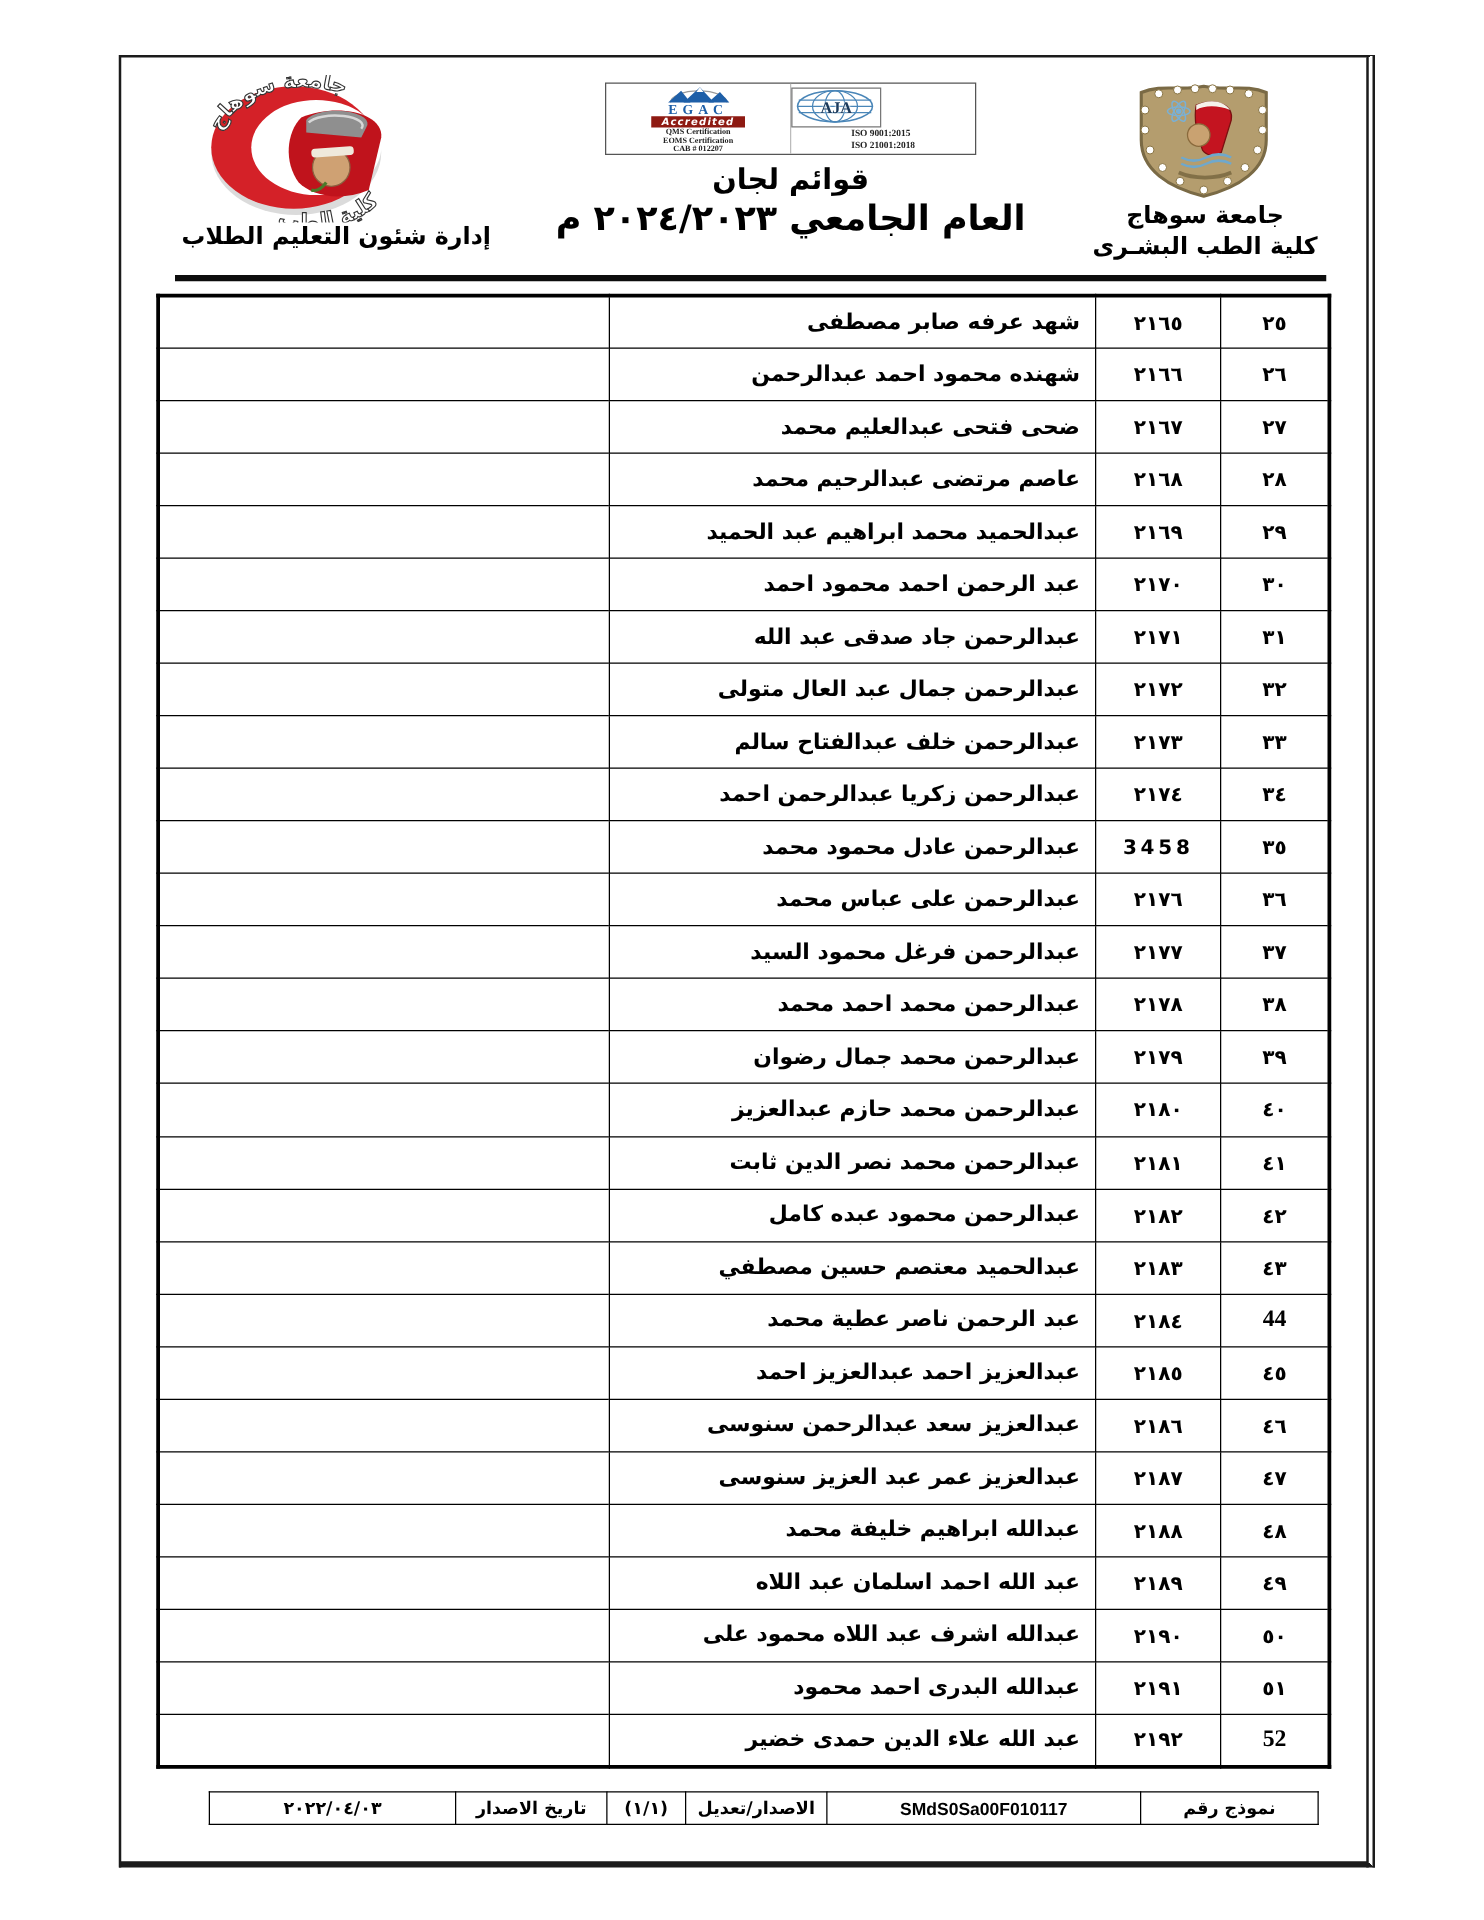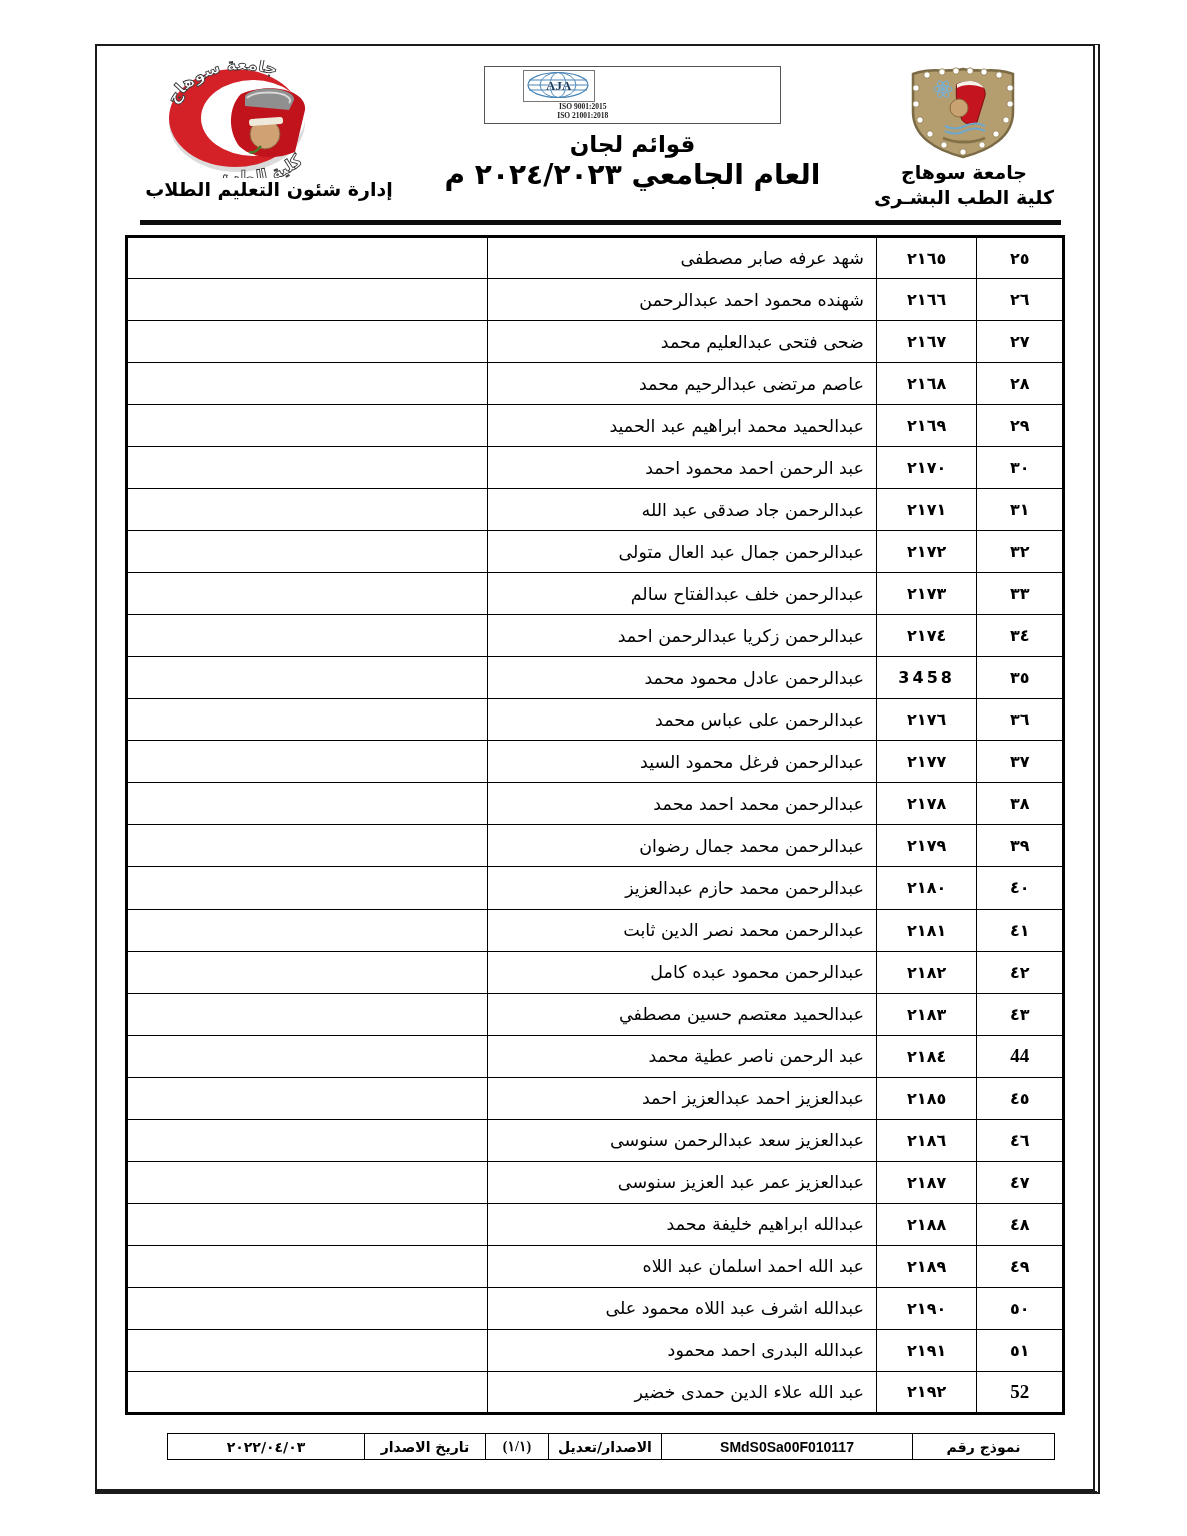--- a/index.html
+++ b/index.html
@@ -8,21 +8,21 @@
          border-top:2px solid #1b1b1b;border-left:2px solid #1b1b1b;
          border-right:7px double #1b1b1b;border-bottom:5px solid #1b1b1b;}
   
   .hdr-left-logo{position:absolute;left:52px;top:14px;width:190px;height:118px;}
   .dept{position:absolute;left:22px;top:132px;width:300px;text-align:center;
         font-size:19px;font-weight:bold;direction:rtl;}
   .center-col{position:absolute;left:338px;top:20px;width:395px;text-align:center;}
   .accred-box{width:295px;height:56px;margin:0 auto;border:1px solid #555;background:#fff;
               display:flex;flex-direction:row;}
   .egac-half{width:50%;height:100%;display:flex;flex-direction:column;align-items:center;justify-content:flex-start;border-right:1px solid #bbb;}
-  .aja-half{width:50%;height:100%;display:flex;flex-direction:column;align-items:center;justify-content:center;}
+  .aja-half{width:50%;height:100%;display:flex;flex-direction:column;align-items:flex-start;justify-content:center;}
   .egac-name{font-family:"Liberation Serif",serif;color:#1e5fa8;font-weight:bold;font-size:11px;letter-spacing:4px;line-height:10px;}
   .egac-bar{background:#8e1a12;color:#fff;font-size:8px;font-weight:bold;font-style:italic;
             line-height:9px;padding:0 8px;letter-spacing:1px;}
   .egac-line{font-size:6.5px;line-height:7px;font-weight:bold;color:#222;font-family:"Liberation Serif",serif;}
   .aja-box{border:1px solid #777;width:70px;height:30px;position:relative;display:flex;align-items:center;justify-content:center;}
   .iso-line{font-size:7.5px;line-height:9px;font-weight:bold;color:#222;font-family:"Liberation Serif",serif;padding-left:48px;}
   .title1,.title2{font-size:23px;font-weight:bold;direction:rtl;line-height:30px;}
   .title1{margin-top:5px;text-align:center;}
   .title3{font-size:28px;font-weight:bold;direction:rtl;line-height:32px;}
   .hdr-right-logo{position:absolute;left:808px;top:18px;width:116px;height:96px;}
@@ -31,31 +31,31 @@
   .hdr-rule{position:absolute;left:43px;top:174px;width:921px;height:5px;background:#0d0d0d;}
   
   .roster{position:absolute;left:28px;top:189px;width:940px;height:1180px;
           border-collapse:collapse;table-layout:fixed;direction:rtl;}
   .roster td{border:1px solid #000;padding:0;vertical-align:middle;overflow:hidden;}
   .roster{border:3px solid #000;}
   .roster tr{height:42px;}
   .col-serial{width:9.26%;text-align:center;font-weight:bold;font-size:16px;letter-spacing:3px;}
   .col-id{width:10.85%;text-align:center;font-weight:bold;font-size:16px;letter-spacing:3px;}
   .col-name{width:40.63%;text-align:right;padding-right:12px !important;padding-left:4px !important;
-            font-weight:normal;font-size:17.5px;white-space:nowrap;margin-top:28px;}
+            font-weight:bold;font-size:17.5px;white-space:nowrap;margin-top:28px;}
   .col-notes{width:39.26%;}
   .western{font-family:"Liberation Serif",serif;letter-spacing:0;font-size:19px;}
   
   .doc-footer{position:absolute;left:70px;top:1387px;width:881px;height:27px;
               border-collapse:collapse;table-layout:fixed;direction:rtl;}
   .doc-footer td{border:1.5px solid #000;text-align:center;vertical-align:middle;
                  font-weight:bold;font-size:14px;padding:0;white-space:nowrap;}
   .fc-latin{font-family:Liberation Sans, sans-serif;direction:ltr;font-size:15px;}
   .fc-digits{letter-spacing:2px;}
-  .fc0{width:141px;} .fc1{width:250px;} .fc2{width:112px;} .fc3{width:62px;font-family:Liberation Serif, serif;} .fc4{width:120px;} .fc5{width:196px;}
+  .fc0{width:141px;} .fc1{width:250px;} .fc2{width:112px;} .fc3{width:62px;} .fc4{width:120px;} .fc5{width:196px;}
 </style>
 </head>
 <body>
 
 <div class="frame">
 
   <div class="hdr-left-logo">
     <svg viewBox="0 0 190 118" width="190" height="118">
       <ellipse cx="88" cy="62" rx="68" ry="50" fill="#bdbdbd" opacity="0.55"></ellipse>
       <ellipse cx="86" cy="58" rx="66" ry="49" fill="#d42128"></ellipse>
@@ -73,20 +73,34 @@
       <path d="M48,106 A70,54 0 0 0 168,78" id="arcBotL" fill="none"></path>
       <text font-size="17" font-weight="bold" fill="#ffffff" stroke="#333" stroke-width="0.9" direction="rtl">
         <textPath href="#arcBotL" startOffset="50%" text-anchor="middle">كلية الطب</textPath>
       </text>
     </svg>
   </div>
   <div class="dept">إدارة شئون التعليم الطلاب</div>
 
   <div class="center-col">
     <div class="accred-box">
+      <div class="egac-half">
+        <svg width="56" height="17" viewBox="0 0 56 17">
+          <path d="M4,16 A24,10 0 0 1 52,16" fill="none" stroke="#9a9a9a" stroke-width="1"></path>
+          <path d="M2,16 L13,6 L21,16 Z" fill="#1e5fa8"></path>
+          <path d="M15,16 L29,3 L41,16 Z" fill="#1e5fa8"></path>
+          <path d="M36,16 L46,7 L54,16 Z" fill="#1e5fa8"></path>
+          <path d="M26,7 L29,3 L32,7 Z" fill="#ffffff"></path>
+        </svg>
+        <div class="egac-name">EGAC</div>
+        <div class="egac-bar">Accredited</div>
+        <div class="egac-line">QMS Certification</div>
+        <div class="egac-line">EOMS Certification</div>
+        <div class="egac-line">CAB # 012207</div>
+      </div>
       <div class="aja-half">
         <div class="aja-box">
           <svg width="66" height="28" viewBox="0 0 66 28" style="position:absolute;left:1px;top:0;">
             <ellipse cx="33" cy="14" rx="30" ry="12.5" fill="#ffffff" stroke="#4a86b8" stroke-width="1.2"></ellipse>
             <ellipse cx="33" cy="14" rx="18" ry="12.5" fill="none" stroke="#4a86b8" stroke-width="1"></ellipse>
             <ellipse cx="33" cy="14" rx="8" ry="12.5" fill="none" stroke="#4a86b8" stroke-width="1"></ellipse>
             <line x1="4" y1="9" x2="62" y2="9" stroke="#4a86b8" stroke-width="1"></line>
             <line x1="3" y1="14" x2="63" y2="14" stroke="#4a86b8" stroke-width="1"></line>
             <line x1="4" y1="19" x2="62" y2="19" stroke="#4a86b8" stroke-width="1"></line>
           </svg>

